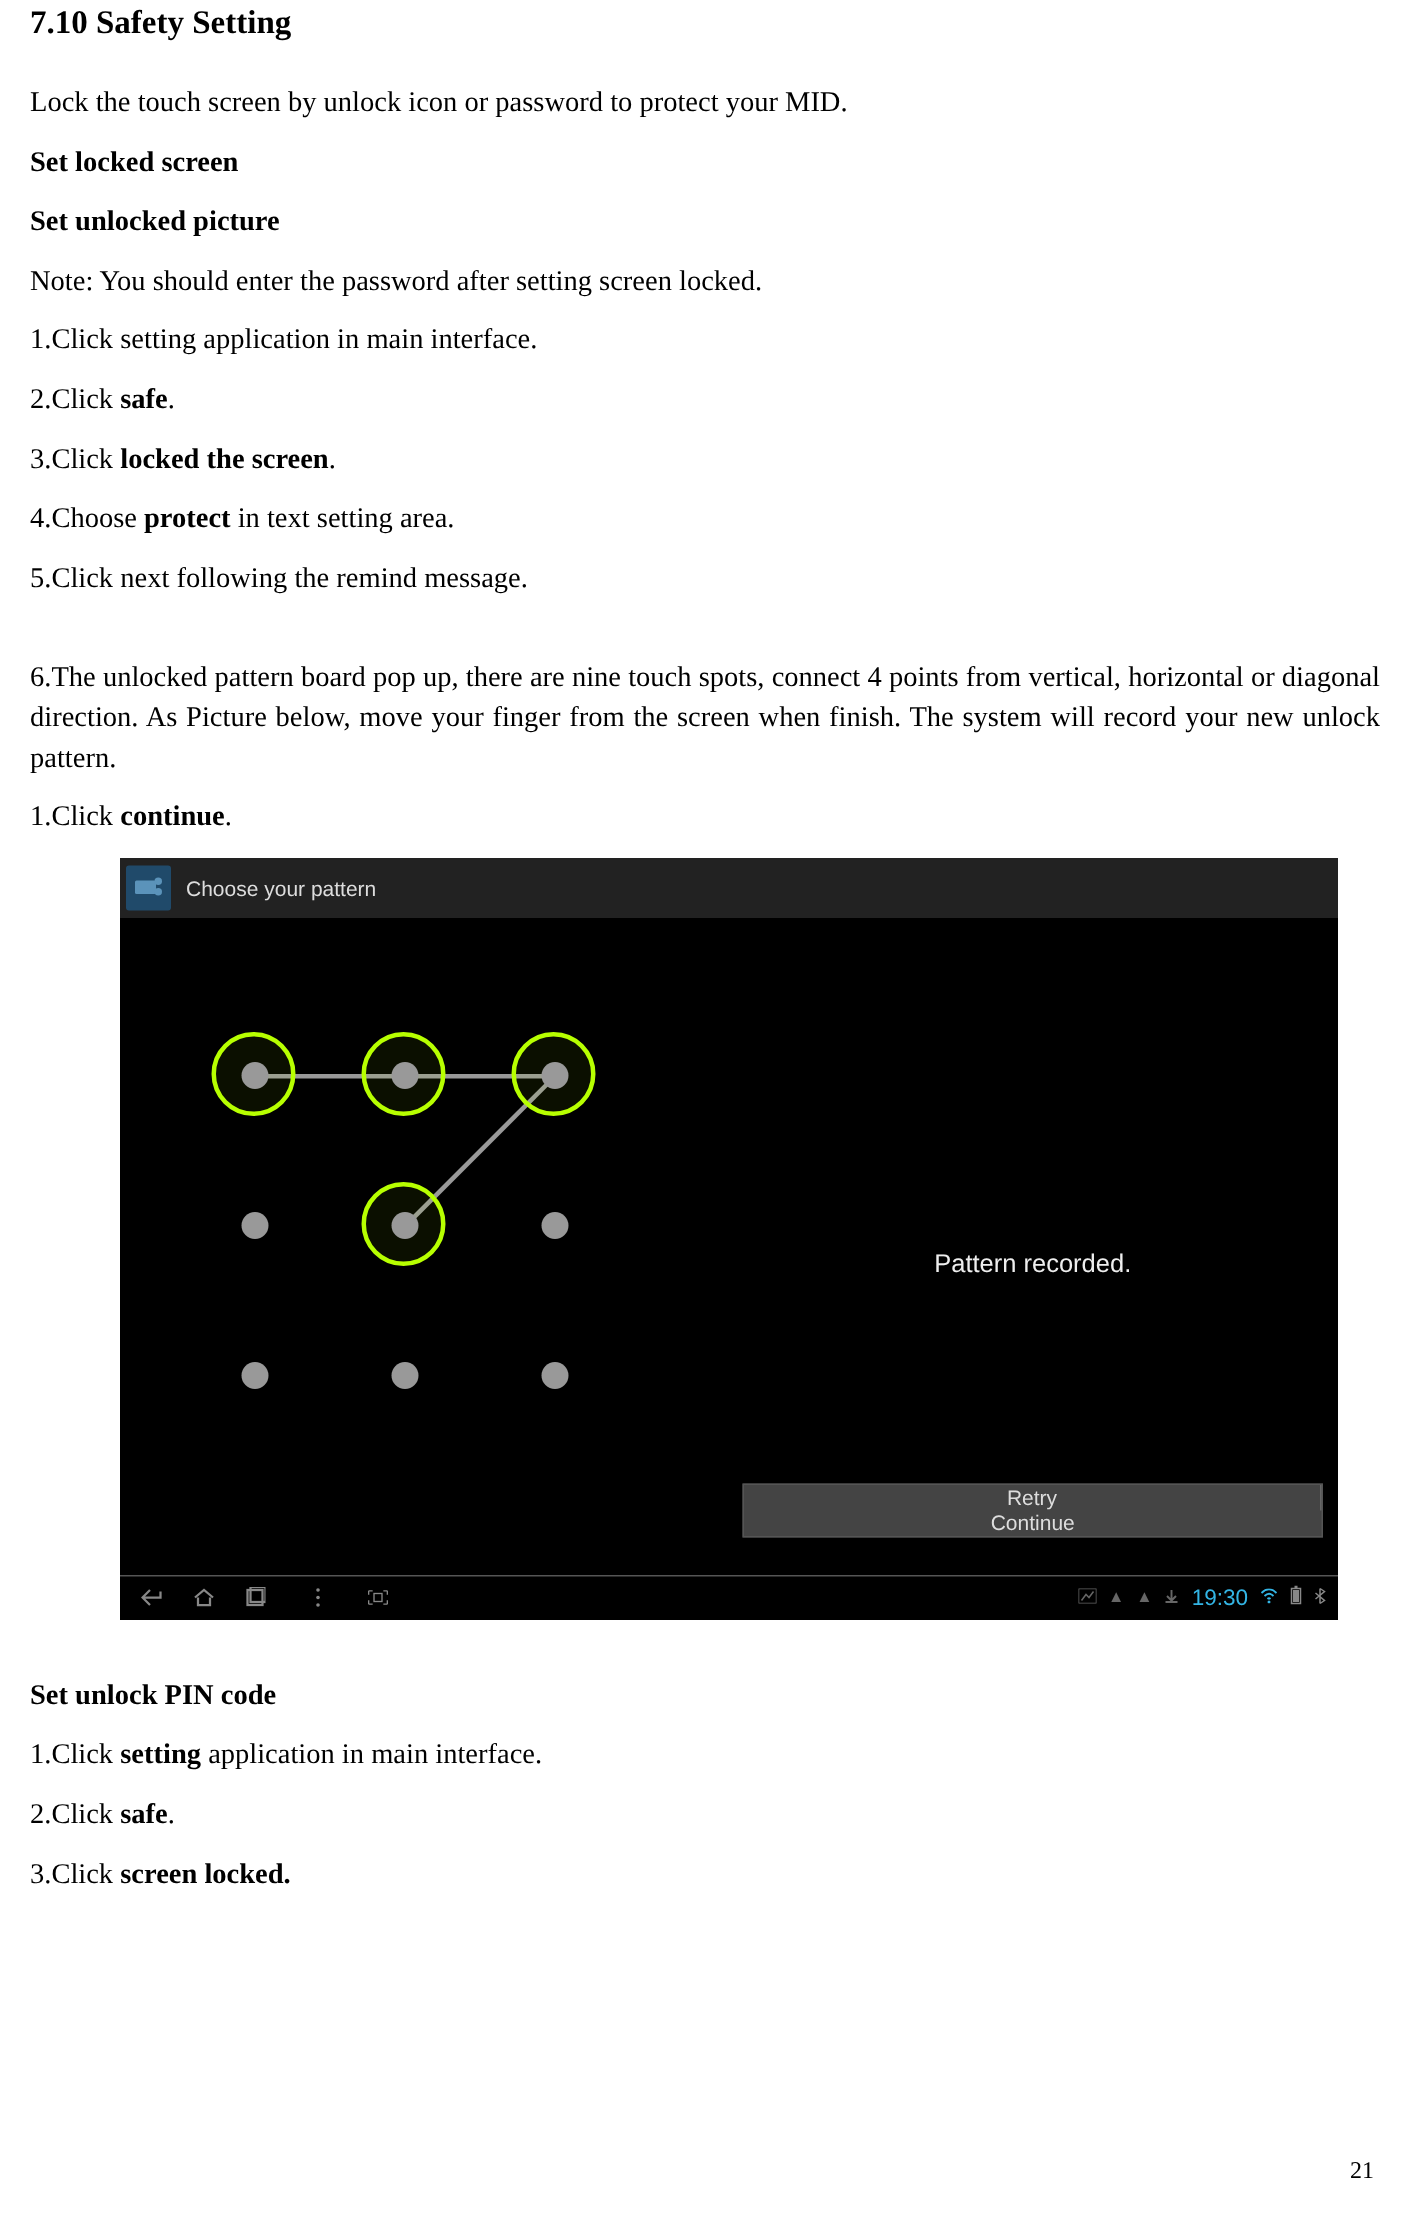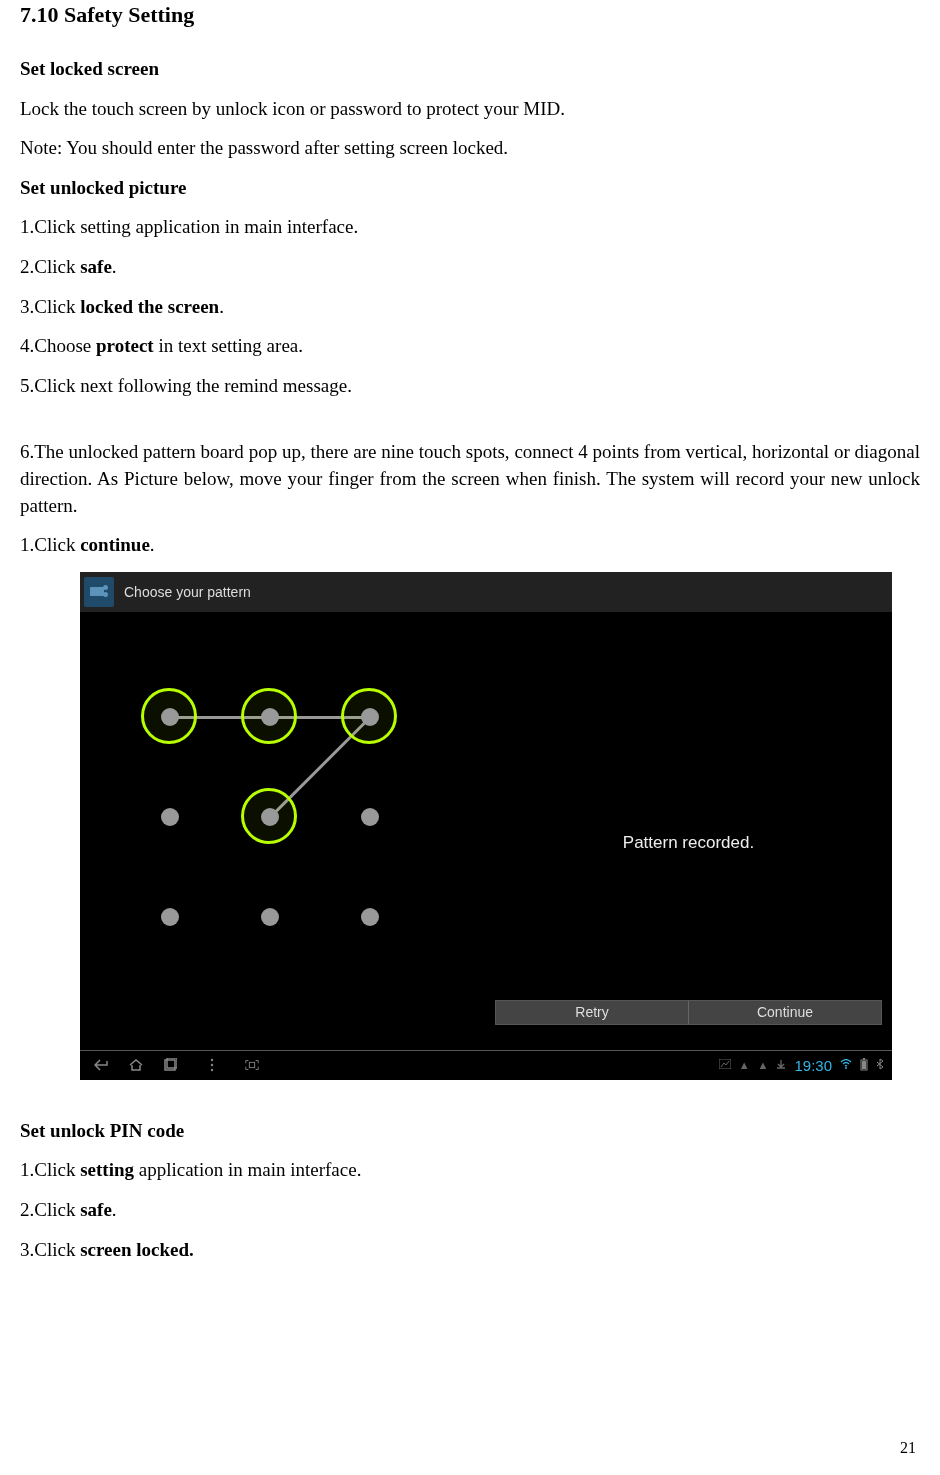--- a/index.html
+++ b/index.html
@@ -145,24 +145,25 @@
     .recorded-label {
       color: #eee;
       font-size: 17px;
       margin-top: 20px;
     }
     .button-bar {
       position: absolute;
       bottom: 30px;
       left: 10px;
       right: 10px;
-      height: 25px;
+      height: 36px;
       background: #444;
       display: flex;
       border: 1px solid #555;
+      flex-direction: column;
     }
     .btn-div {
       flex: 1;
       display: flex;
       align-items: center;
       justify-content: center;
       color: #ddd;
       font-size: 14px;
     }
     .btn-div:first-child {
@@ -214,25 +215,25 @@
       font-size: 16px;
       font-family: "Times New Roman", serif;
     }
   </style>
 </head>
 <body>
 
 <div class="content">
   <h1 class="section-title">7.10 Safety Setting</h1>
 
+  <p class="para">Lock the touch screen by unlock icon or password to protect your MID.</p>
   <p class="para bold">Set locked screen</p>
-  <p class="para">Lock the touch screen by unlock icon or password to protect your MID.</p>
+  <p class="para bold">Set unlocked picture</p>
+
   <p class="para">Note: You should enter the password after setting screen locked.</p>
-
-  <p class="para bold">Set unlocked picture</p>
   <p class="para">1.Click setting application in main interface.</p>
   <p class="para">
     <span>2.Click </span><span class="bold">safe</span><span>.</span>
   </p>
   <p class="para">
     <span>3.Click </span><span class="bold">locked the screen</span><span>.</span>
   </p>
   <p class="para">
     <span>4.Choose </span><span class="bold">protect</span><span> in text setting area.</span>
   </p>

